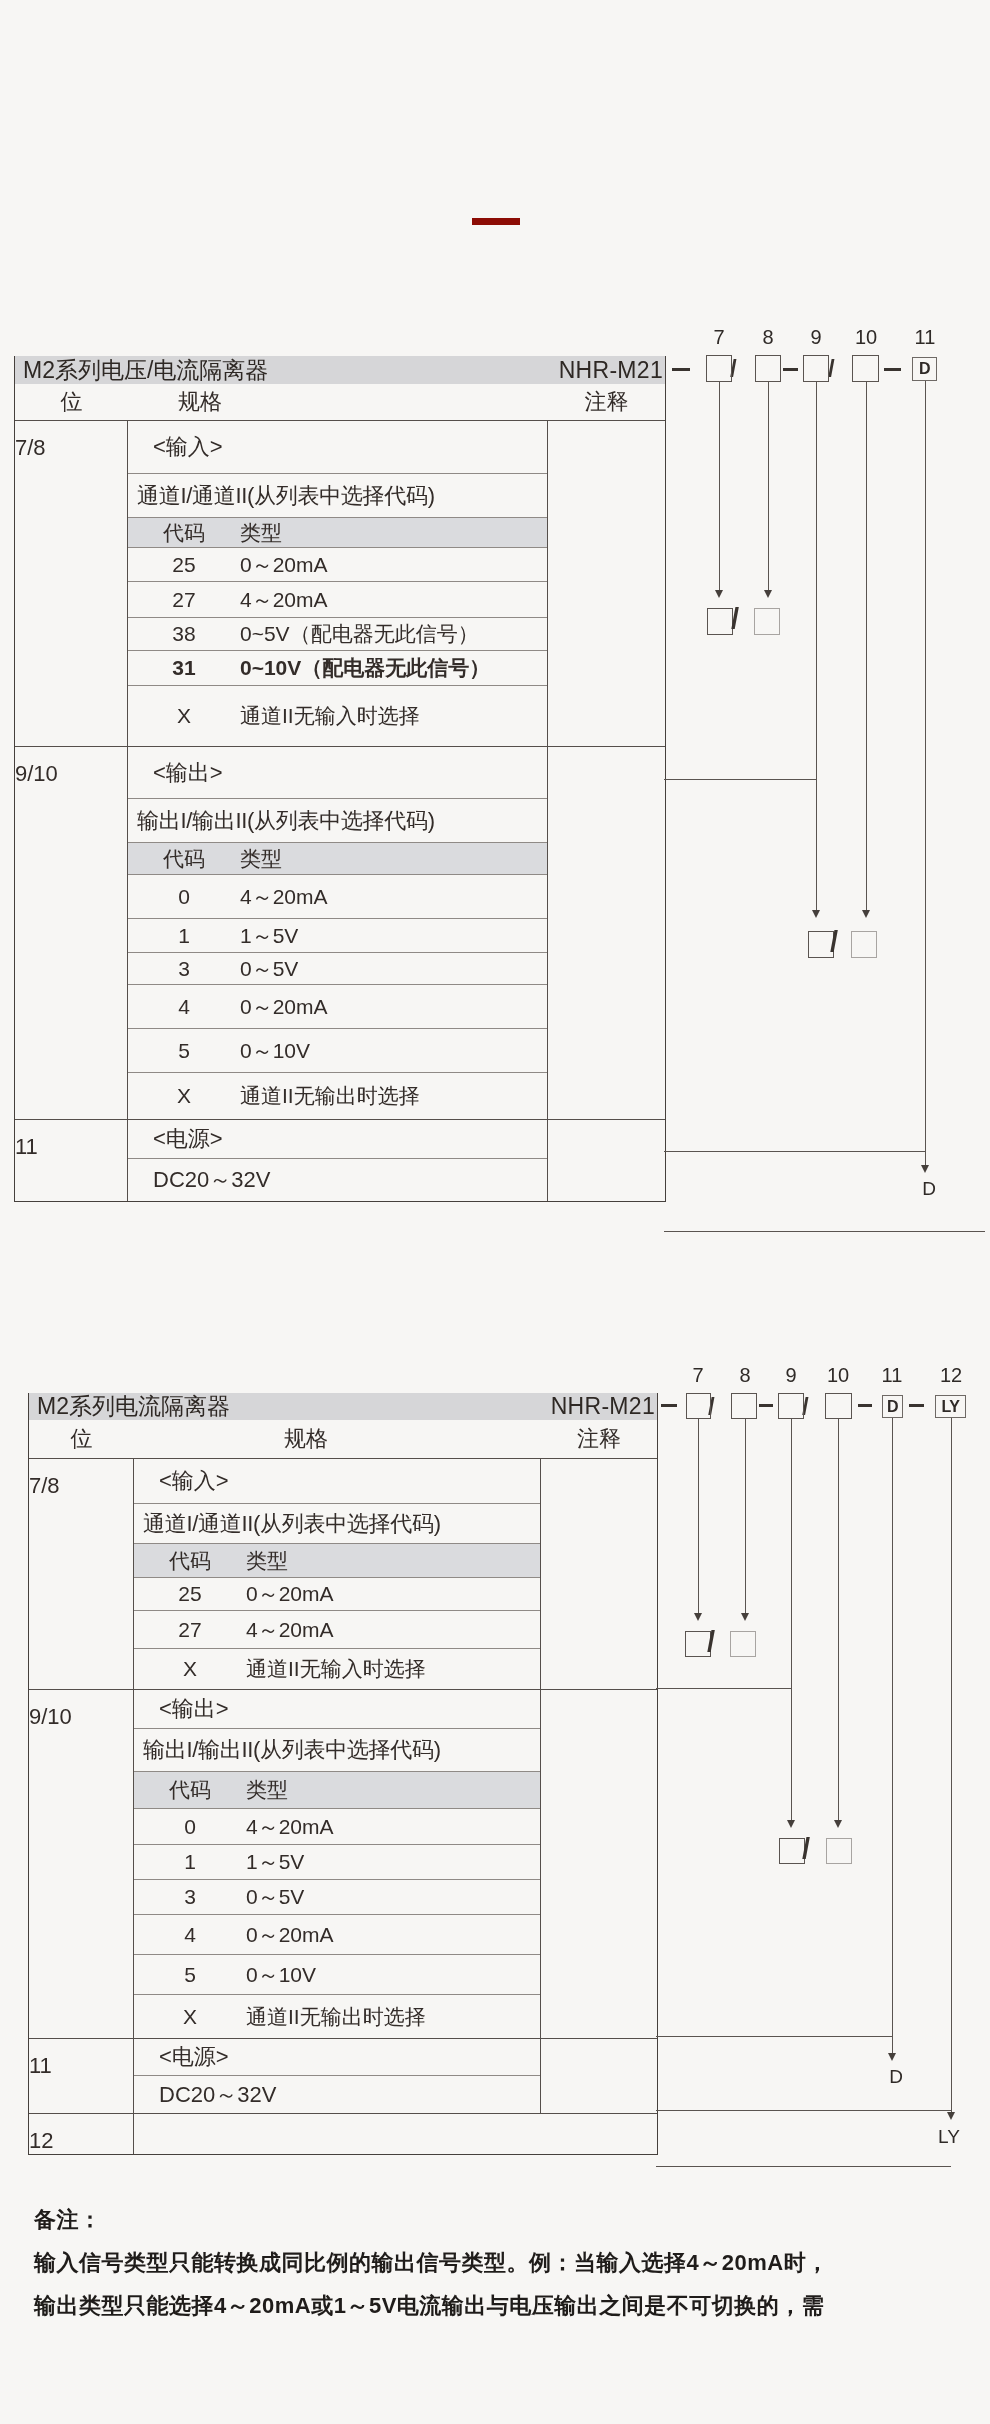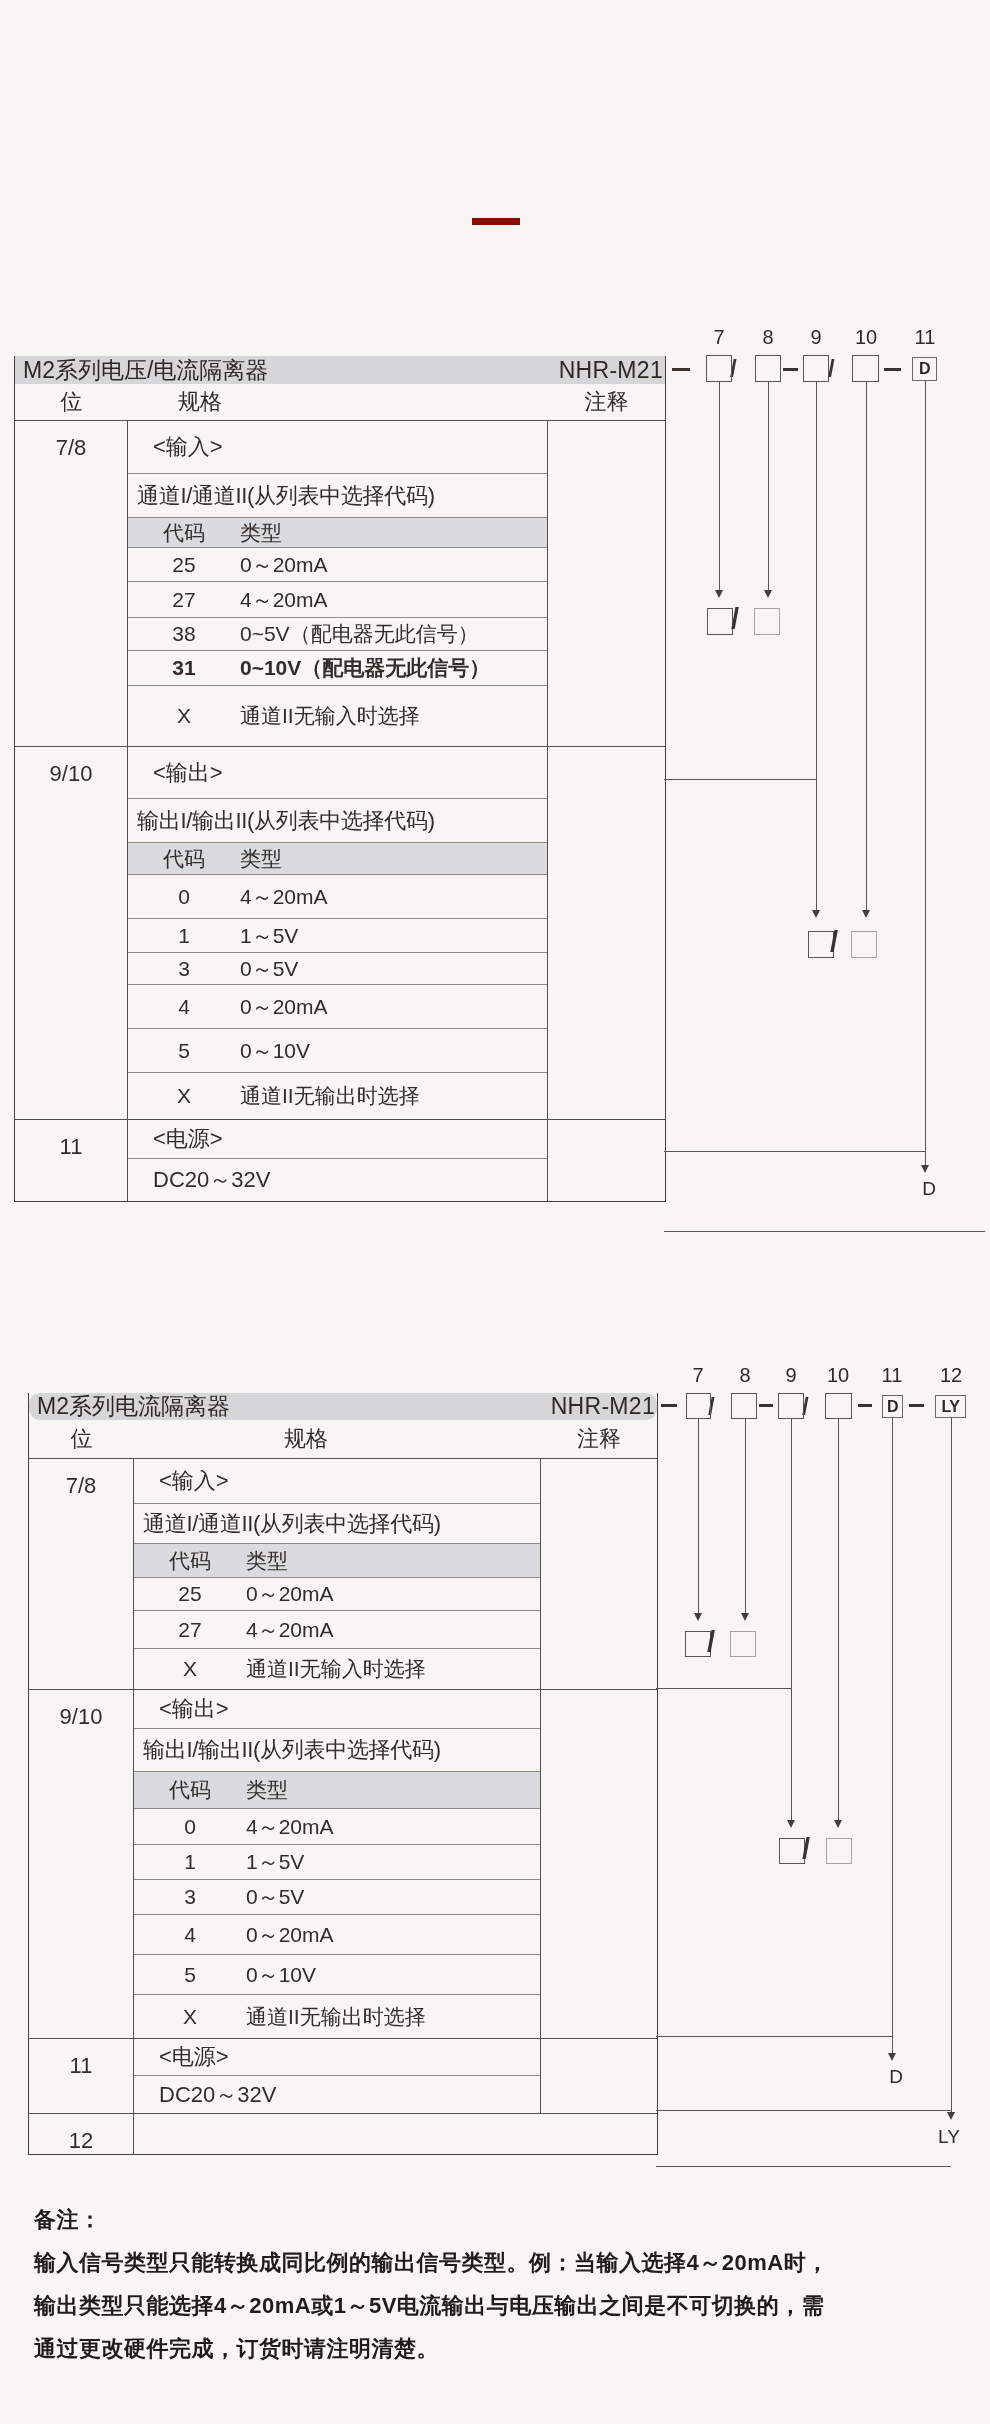--- a/index.html
+++ b/index.html
@@ -14,21 +14,21 @@
   .tbar{background:#d6d6d8;display:flex;align-items:center;justify-content:space-between;
         font-size:23px;color:#2e2824;padding:0 2px 0 8px;box-sizing:border-box;}
   .tbar-title{white-space:nowrap;}
   .tbar-model{white-space:nowrap;letter-spacing:0.3px;}
   .thead{display:flex;align-items:center;border-bottom:1.3px solid #554f4b;font-size:22px;}
   .hcell{box-sizing:border-box;}
   .hc-pos{text-align:center;}
   .hc-note{text-align:center;}
   .tsec{display:flex;align-items:stretch;border-top:1.3px solid #554f4b;}
   .tsec.first{border-top:none;}
-  .pos-cell{box-sizing:border-box;border-right:1.3px solid #554f4b;text-align:center;
+  .pos-cell{box-sizing:border-box;border-right:1.3px solid #554f4b;text-align:left;
         font-size:22px;padding-top:14px;}
   .spec-col{box-sizing:border-box;border-right:1.3px solid #554f4b;display:flex;flex-direction:column;}
   .spec-row{display:flex;align-items:center;border-bottom:1.1px solid #8f8a86;
         box-sizing:border-box;font-size:21px;}
   .spec-row:last-child{border-bottom:none;}
   .sr-label .sr-text,.sr-plain .sr-text{padding-left:25px;font-size:22px;}
   .sr-sub .sr-text{padding-left:9px;font-size:22px;letter-spacing:-0.3px;}
   .sr-codehead{background:#dadbde;}
   .code-a{width:112px;text-align:center;}
   .code-b{flex:1;}
@@ -194,21 +194,21 @@
       <div class="box tbox2" style="left: 851px; top: 931px; width: 26px; height: 27px;"></div>
       <div class="slash big" style="left: 830px; top: 927px;">/</div>
       <div class="dlab" style="left: 929px; top: 1178px;">D</div>
       <div class="hext" style="top: 779px; left: 664px; width: 153px;"></div>
       <div class="hext" style="top: 1151px; left: 664px; width: 262px;"></div>
       <div class="hext" style="top: 1230.5px; left: 664px; width: 321px;"></div>
     </div>
 
 
   <div class="sel-table" id="table2" style="left: 28px; top: 1393px; width: 628px;">
-      <div class="tbar" style="height: 27px; border-radius: 11px;">
+      <div class="tbar" style="height: 27px;">
         <div class="tbar-title">M2系列电流隔离器</div>
         <div class="tbar-model">NHR-M21</div>
       </div>
       <div class="thead" style="height: 38px;">
         <div class="hcell hc-pos" style="width: 105px;">位</div>
         <div class="hcell hc-spec" style="width: 407px; padding-left: 150px;">规格</div>
         <div class="hcell hc-note" style="flex: 1 1 0%;">注释</div>
       </div>
       <div class="tsec first">
         <div class="pos-cell" style="width: 105px;">7/8</div>
@@ -337,15 +337,14 @@
       <div class="hext" style="top: 1688px; left: 656px; width: 136px;"></div>
       <div class="hext" style="top: 2036px; left: 656px; width: 237px;"></div>
       <div class="hext" style="top: 2110px; left: 656px; width: 296px;"></div>
       <div class="hext" style="top: 2165.5px; left: 656px; width: 295px;"></div>
     </div>
 
   <div class="remark2">
     <div>备注：</div>
     <div>输入信号类型只能转换成同比例的输出信号类型。例：当输入选择4～20mA时，</div>
     <div>输出类型只能选择4～20mA或1～5V电流输出与电压输出之间是不可切换的，需</div>
-    <div>通过更改硬件完成，订货时请注明清楚。</div>
   </div>
 </div>
 
 </body></html>

